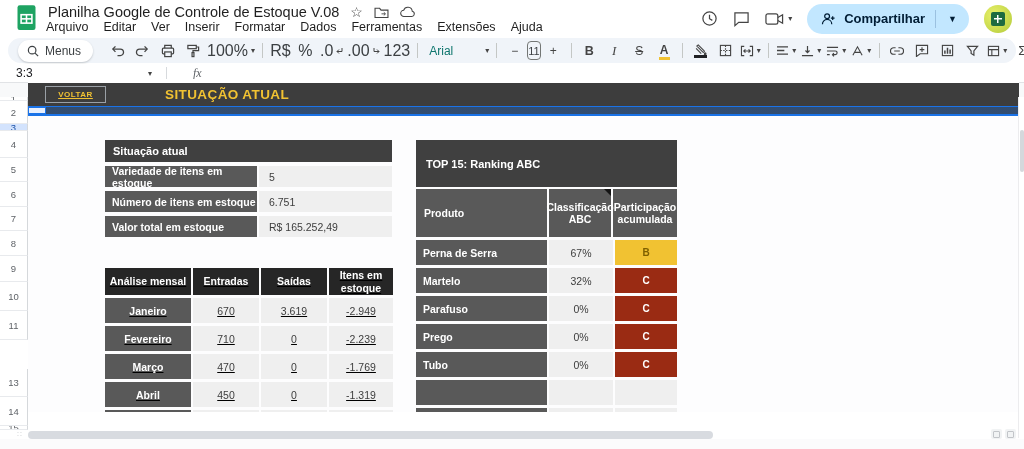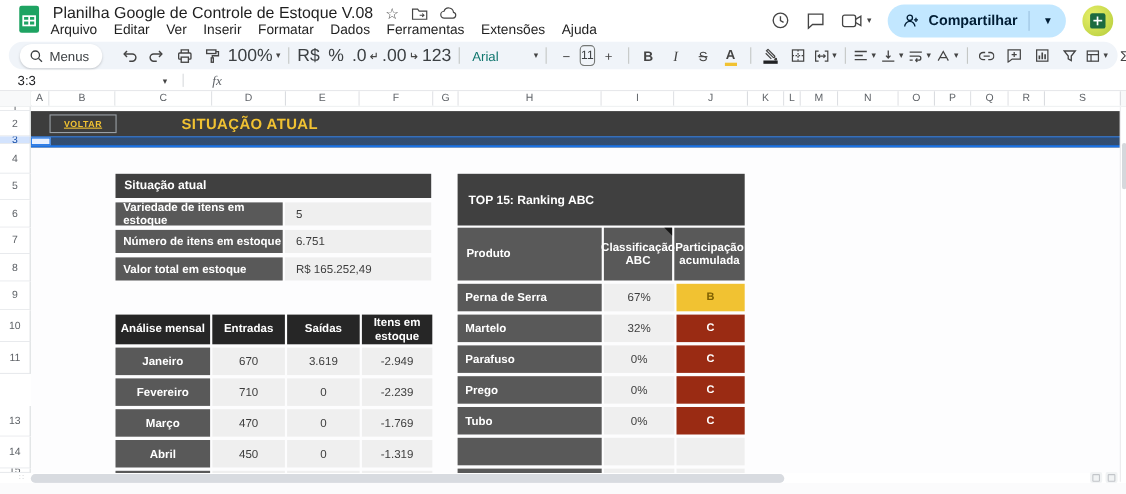--- a/index.html
+++ b/index.html
@@ -65,21 +65,21 @@
               border-bottom:1px solid #c7cacd;}
   .colcell{position:absolute;top:0;height:13px;border-right:1px solid #dadce0;font-size:9.5px;color:#5f6368;
            display:flex;align-items:center;justify-content:center;box-sizing:border-box;cursor:pointer;background:#fff;}
   .corner{position:absolute;left:0;top:0;width:28px;height:13px;background:#f8f9fa;border-right:1px solid #c7cacd;cursor:pointer;}
 
   
   .gutter-cell{position:absolute;left:0;width:28px;background:#fff;border-right:1px solid #d5d8db;
                border-bottom:1px solid #e8eaed;font-size:9.5px;color:#5f6368;display:flex;align-items:center;
                justify-content:center;box-sizing:border-box;overflow:hidden;cursor:pointer;}
   .gutter-cell.sel{background:#d3e3fd;color:#174ea6;}
-  .canvas{position:absolute;left:28px;top:97px;width:991px;height:333px;background:#fdfdfe;overflow:hidden;}
+  .canvas{position:absolute;left:28px;top:79px;width:991px;height:333px;background:#fdfdfe;overflow:hidden;}
   .row1{position:absolute;left:0;top:0;right:0;height:4px;background:#fff;}
   .band{position:absolute;left:0;top:4px;right:0;height:23px;background:#3d3d3d;}
   .voltar{position:absolute;left:17px;top:3px;width:59px;height:15px;border:1px solid #9aa0a6;
           display:flex;align-items:center;justify-content:center;cursor:pointer;background:transparent;}
   .voltar span{font-size:8px;font-weight:bold;color:#f1c232;text-decoration:underline;letter-spacing:.5px;}
   .band-title{position:absolute;left:137px;top:0;height:23px;display:flex;align-items:center;
               font-size:13.5px;font-weight:bold;color:#f1c232;letter-spacing:.4px;}
   .row3{position:absolute;left:0;top:27px;right:0;height:7px;
         background:linear-gradient(rgba(26,115,232,.30),rgba(26,115,232,.30)),#3d3d3d;
         border-top:1px solid #1a73e8;border-bottom:2px solid #1a73e8;box-sizing:content-box;}
@@ -96,21 +96,21 @@
   .ctr{justify-content:center;text-align:center;}
   .hd{background:#262626;color:#fff;font-weight:bold;font-size:10.5px;display:flex;align-items:center;
       justify-content:center;text-align:center;line-height:1.15;box-sizing:border-box;cursor:cell;}
   .sit{left:77px;top:61px;width:287px;}
   .sit .t-title{height:22px;}
   .sit .flexrow{margin-top:4px;height:21px;}
   .sit .lbl{width:152px;}
   .sit .val{flex:1;padding-left:10px;}
   .mensal{left:77px;top:186px;width:288px;}
   .mensal .hrow{height:27px;}
-  .mensal .flexrow{margin-top:3px;}
+  .mensal .flexrow{margin-top:3px;text-decoration:underline;}
   .mensal .drow{height:25px;}
   .m-c1{width:86px;}.m-c2{width:66px;}.m-c3{width:66px;}.m-c4{width:64px;}
   .mensal .lbl{justify-content:center;padding-left:0;}
   .rank{left:388px;top:61px;width:261px;}
   .rank .t-title{height:47px;padding-left:10px;}
   .rank .hrow{height:48px;margin-top:2px;}
   .rank .drow{height:25px;margin-top:3px;}
   .r-c1{width:131px;}.r-c2{width:64px;}.r-c3{width:62px;}
   .rank .hd{background:#595959;}
   .rank .hd.left{justify-content:flex-start;padding-left:8px;text-align:left;}

